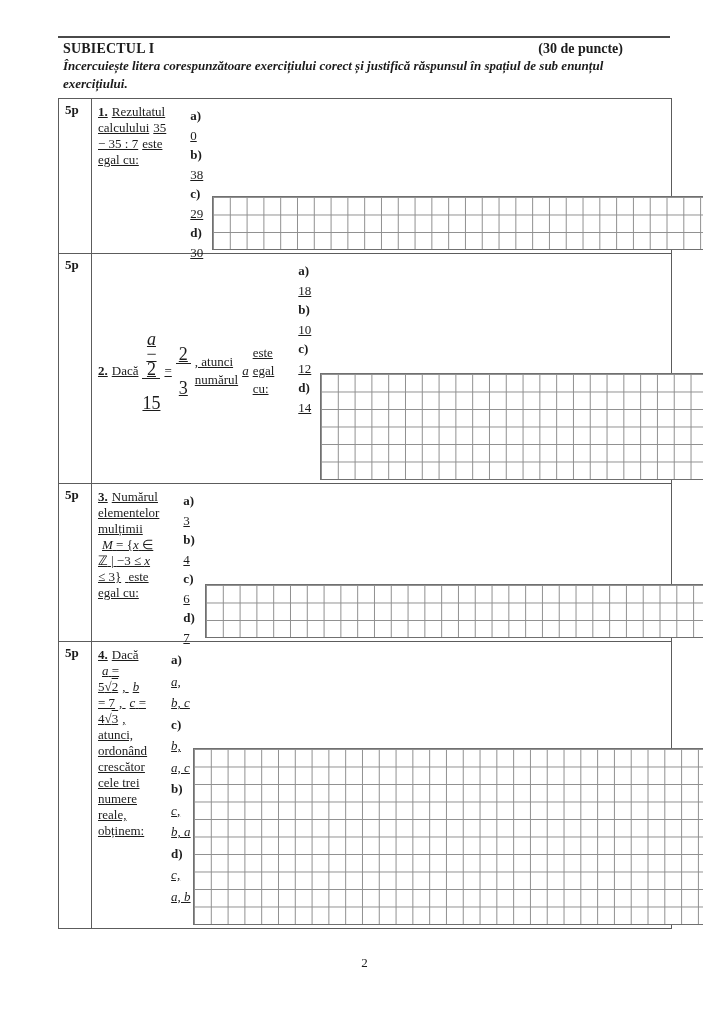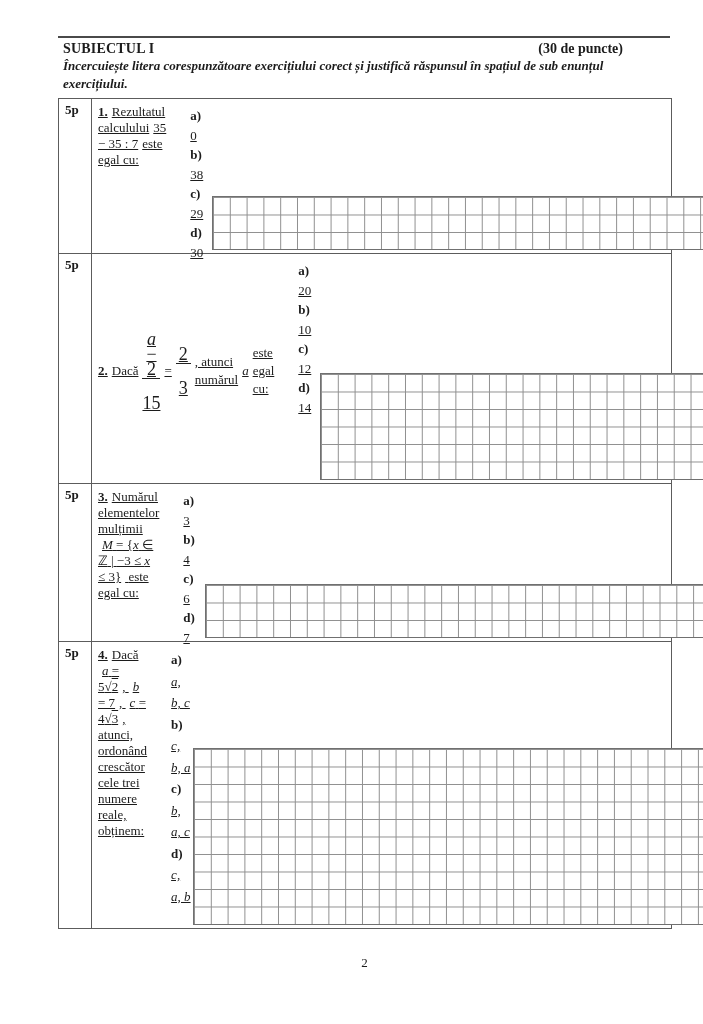--- a/index.html
+++ b/index.html
@@ -94,21 +94,21 @@
         <span>=</span>
         <span class="frac">
           <span class="num">2</span>
           <span class="den">3</span>
         </span>
         <span>, atunci numărul</span>
         <span class="var mathsp">a</span>
         <span>este egal cu:</span>
       </div>
       <div class="options">
-        <div class="opt"><span class="lab">a)</span><span>20</span></div>
+        <div class="opt"><span class="lab">a)</span><span>18</span></div>
         <div class="opt"><span class="lab">b)</span><span>10</span></div>
         <div class="opt"><span class="lab">c)</span><span>12</span></div>
         <div class="opt"><span class="lab">d)</span><span>14</span></div>
       </div>
       <div class="grid" style="height: 105px;"></div>
     </div>
   </div>
 
   <div class="row r3">
     <div class="pts-cell">5p</div>
@@ -139,22 +139,22 @@
     <div class="q-cell">
       <div class="stem">
         <span class="qnum">4.</span><span>Dacă</span>
         <span class="mathsp"><span class="var">a</span> <span>= 5</span><span class="sqrt-sign">√</span><span class="radicand">2</span></span><span>,</span>
         <span class="mathsp"><span class="var">b</span> <span>= 7</span></span><span>,</span>
         <span class="mathsp"><span class="var">c</span> <span>= 4</span><span class="sqrt-sign">√</span><span class="radicand">3</span></span><span>,</span>
         <span>atunci, ordonând crescător cele trei numere reale, obținem:</span>
       </div>
       <div class="options">
         <div class="opt"><span class="lab">a)</span><span class="var">a,  b,  c</span></div>
+        <div class="opt"><span class="lab">c)</span><span class="var">b,  a,  c</span></div>
         <div class="opt"><span class="lab">b)</span><span class="var">c,  b,  a</span></div>
-        <div class="opt"><span class="lab">c)</span><span class="var">b,  a,  c</span></div>
         <div class="opt"><span class="lab">d)</span><span class="var">c,  a,  b</span></div>
       </div>
       <div class="grid" style="height: 175px;"></div>
     </div>
   </div>
 
 </div>
 
 <div class="page-num">2</div>
 

